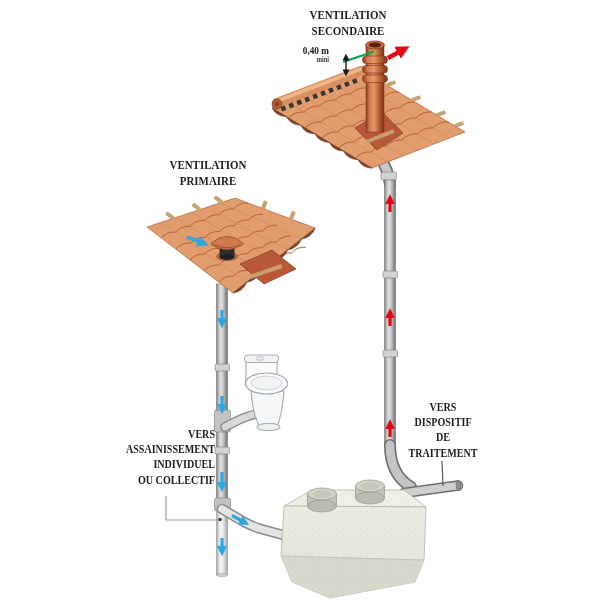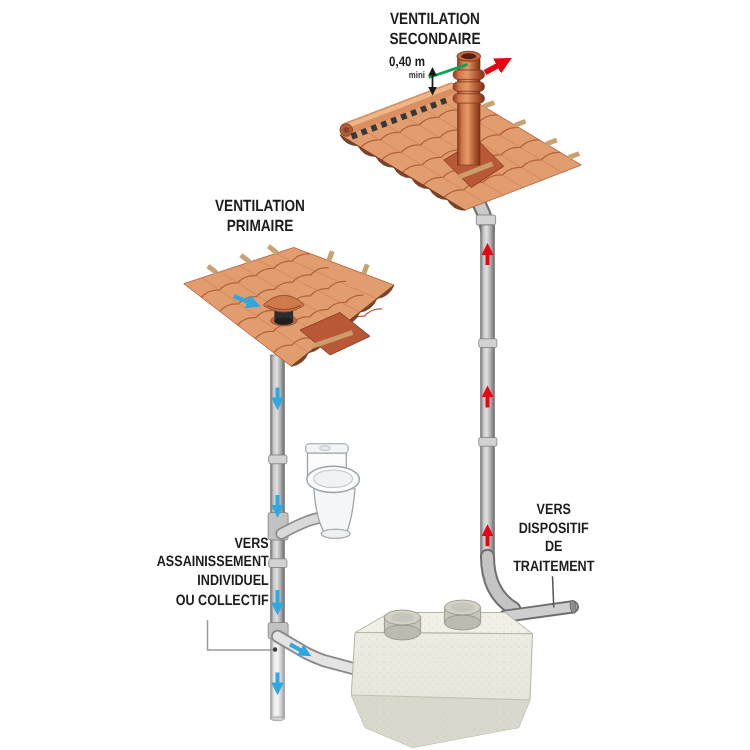--- a/index.html
+++ b/index.html
@@ -1,17 +1,17 @@
 <!DOCTYPE html>
 <html><head>
 <meta charset="utf-8">
 <style>
   html,body{margin:0;padding:0;background:#fff;}
   .stage{position:relative;width:600px;height:600px;background:#ffffff;overflow:hidden;
-         font-family:Liberation Sans, sans-serif;}
+         font-family:Liberation Serif, serif;}
   .stage svg{position:absolute;left:0;top:0;}
   .lbl{position:absolute;color:#1c1c1c;font-weight:bold;line-height:15.2px;font-size:12px;}
   .lbl .inner{transform:scaleX(0.84);}
   .lbl.center{text-align:center;} .lbl.center .inner{transform-origin:50% 0;}
   .lbl.right{text-align:right;} .lbl.right .inner{transform-origin:100% 0;}
   .title{font-size:13px;line-height:15.5px;}
   .clearance-val{font-size:11px;line-height:12px;}
   .clearance-min{font-size:7.5px;line-height:8px;font-weight:bold;color:#333;}
 </style>
 </head>
@@ -249,21 +249,21 @@
     </div>
   </div>
 
   <div class="lbl center title" style="left:138px;top:157px;width:140px;">
     <div class="inner">
       <div>VENTILATION</div>
       <div>PRIMAIRE</div>
     </div>
   </div>
 
-  <div class="lbl right" style="left:284px;top:44px;width:56px;">
+  <div class="lbl right" style="left:273px;top:44px;width:56px;">
     <div class="inner">
       <div class="clearance-val">0,40 m</div>
       <div class="clearance-min">mini</div>
     </div>
   </div>
 
   <div class="lbl right" style="left:55px;top:427px;width:160px;">
     <div class="inner">
       <div>VERS</div>
       <div>ASSAINISSEMENT</div>

